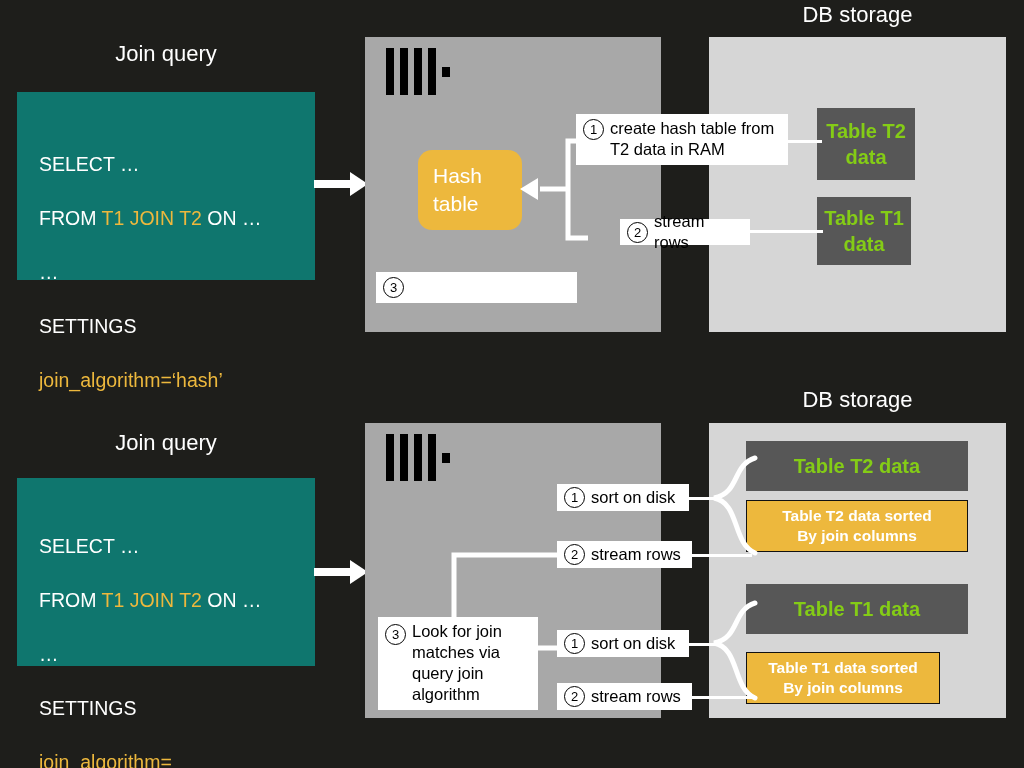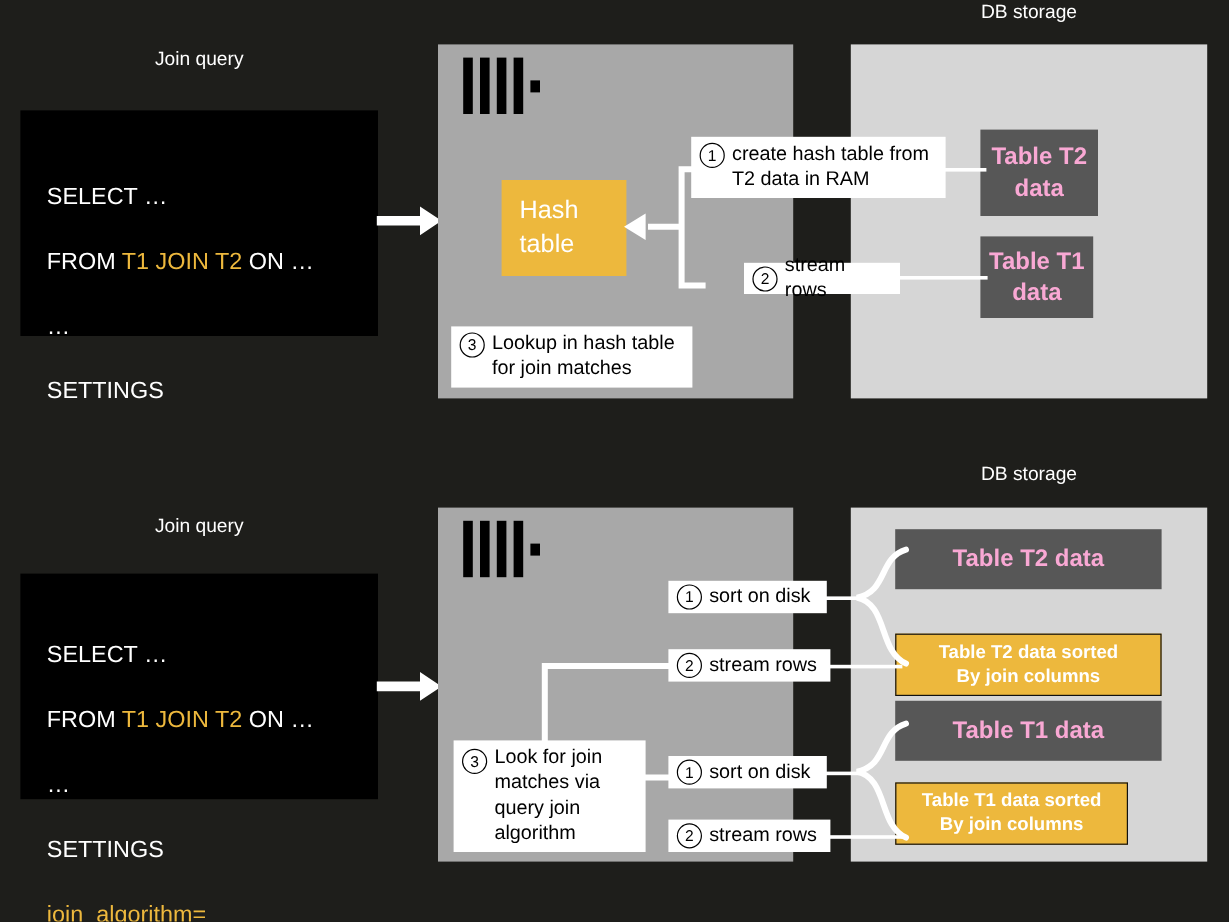--- a/index.html
+++ b/index.html
@@ -8,27 +8,27 @@
     background:#1e1e1b;
     font-family:"Liberation Sans",sans-serif;
     overflow:hidden;
     position:relative;
   }
   .stage{position:absolute;left:0;top:0;width:1024px;height:768px;}
   .abs{position:absolute;box-sizing:border-box;}
 
   
   .heading{
-    color:#ffffff;font-size:16px;font-weight:400;
+    color:#ffffff;font-size:22px;font-weight:400;
     text-align:center;white-space:nowrap;
   }
 
   
   .query-box{
-    background:#000000;
+    background:#0f766e;
     padding:0;
   }
   .query-code{
     position:absolute;
     left:22px;top:32px;
     color:#ffffff;
     font-size:19.5px;
     line-height:27px;
     white-space:pre;
   }
@@ -42,23 +42,24 @@
   .ch-logo{position:absolute;}
   .ch-logo i{position:absolute;background:#000;display:block;}
 
   
   .hash-box{
     background:#edb83d;
     color:#fff;font-size:21px;line-height:28px;
     display:flex;align-items:center;
     padding-left:15px;
     white-space:pre-line;
+    border-radius:14px;
   }
   .tbl-dark{
-    background:#575757;color:#f9a8d4;
+    background:#575757;color:#84cc16;
     font-size:20px;font-weight:bold;line-height:26px;
     display:flex;align-items:center;justify-content:center;
     text-align:center;white-space:pre-line;
   }
   .tbl-sorted{
     background:#edb83d;color:#fff;border:1.5px solid #111;
     font-size:15.5px;font-weight:bold;line-height:20px;
     display:flex;align-items:center;justify-content:center;
     text-align:center;white-space:pre-line;
   }
@@ -95,21 +96,21 @@
 
   <div class="abs heading" style="left:17px;top:41px;width:298px;">Join query</div>
   <div class="abs heading" style="left:709px;top:2px;width:297px;">DB storage</div>
 
   <div class="abs query-box" style="left:17px;top:92px;width:298px;height:188px;">
     <div class="query-code">
 <span>SELECT …</span>
 <br><span>FROM </span><span class="kw-accent">T1 JOIN T2</span><span> ON …</span>
 <br><span>…</span>
 <br><span>SETTINGS</span>
-<br>
+<br><span class="kw-accent">join_algorithm=‘hash’</span>
     </div>
   </div>
 
   <svg class="big-arrow" style="left:314px;top:170px;" width="55" height="28" viewBox="0 0 55 28">
     <path d="M0,10 L36,10 L36,2 L54,14 L36,26 L36,18 L0,18 Z" fill="#ffffff"></path>
   </svg>
 
   <div class="abs server-panel" style="left:365px;top:37px;width:296px;height:295px;"></div>
 
   <div class="ch-logo" style="left:386px;top:48px;width:62px;height:47px;">
@@ -139,22 +140,20 @@
 T2 data in RAM</span>
   </div>
 
   <div class="abs callout center" style="left:620px;top:219px;width:130px;height:26px;">
     <span class="num">2</span>
     <span class="txt">stream rows</span>
   </div>
 
   <div class="abs callout" style="left:376px;top:272px;width:201px;">
     <span class="num">3</span>
-    <span class="txt">Lookup in hash table
-for join matches</span>
   </div>
 
   <div class="abs db-panel" style="left:709px;top:37px;width:297px;height:295px;"></div>
 
   <div class="abs tbl-dark" style="left:817px;top:108px;width:98px;height:72px;">Table T2
 data</div>
   <div class="abs tbl-dark" style="left:817px;top:197px;width:94px;height:68px;">Table T1
 data</div>
 
   <div class="abs heading" style="left:17px;top:430px;width:298px;">Join query</div>
@@ -226,21 +225,21 @@
     <span class="txt">Look for join
 matches via
 query join
 algorithm</span>
   </div>
 
   <div class="abs db-panel" style="left:709px;top:423px;width:297px;height:295px;"></div>
 
   <div class="abs tbl-dark" style="left:746px;top:441px;width:222px;height:50px;">Table T2 data</div>
 
-  <div class="abs tbl-sorted" style="left:746px;top:528px;width:222px;height:52px;">Table T2 data sorted
+  <div class="abs tbl-sorted" style="left:746px;top:500px;width:222px;height:52px;">Table T2 data sorted
 By join columns</div>
 
   <div class="abs tbl-dark" style="left:746px;top:584px;width:222px;height:50px;">Table T1 data</div>
 
   <div class="abs tbl-sorted" style="left:746px;top:652px;width:194px;height:52px;">Table T1 data sorted
 By join columns</div>
 
 </div>
 
 </body></html>

